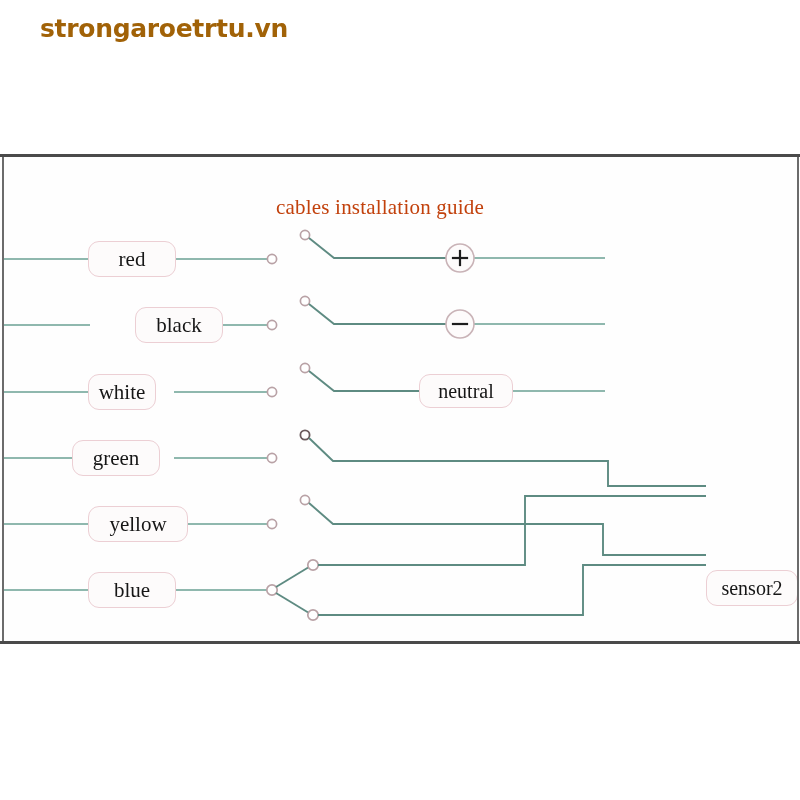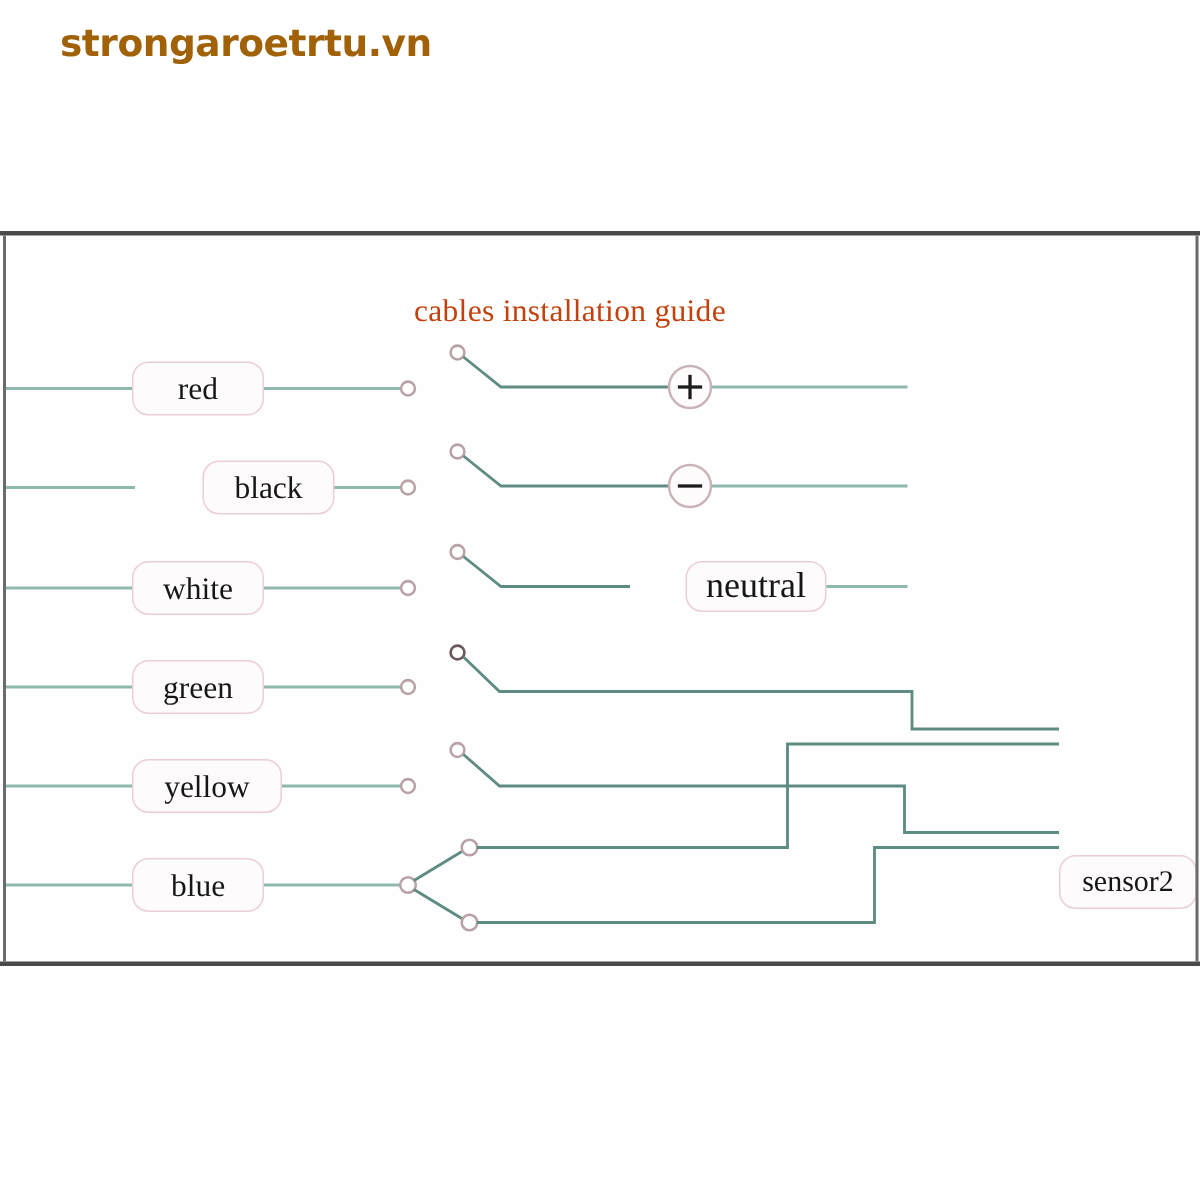--- a/index.html
+++ b/index.html
@@ -62,22 +62,21 @@
     justify-content:center;
     white-space:nowrap;
     line-height:1;
   }
   .pill-left{
     height:36px;
     font-size:21px;
   }
   .pill-mid{
     height:34px;
-    font-size:24px;
-    margin-left:38px;
+    font-size:20px;
   }
   .pill-right{
     height:36px;
     font-size:20px;
   }
   #title{
     position:absolute;
     left:276px; top:38px;
     font-family:"Liberation Serif", serif;
     font-size:21px;
@@ -177,21 +176,21 @@
     <path class="wd" d="M276,430 L309,410"></path>
     <path class="wd" d="M276,436 L309,456"></path>
     <circle class="nd" cx="313" cy="408" r="5.2"></circle>
     <circle class="nd" cx="313" cy="458" r="5.2"></circle>
     <path class="wd" d="M318,408 L525,408 L525,339 L706,339"></path>
     <path class="wd" d="M318,458 L583,458 L583,408 L706,408"></path>
   </svg>
 
   <div class="pill pill-left" style="left:88px; top:84px;  width:88px;">red</div>
   <div class="pill pill-left" style="left:103px; top:150px; width:88px;margin-left:32px;">black</div>
-  <div class="pill pill-left" style="left:88px; top:217px; width:88px;">white</div>
-  <div class="pill pill-left" style="left:88px; top:283px; width:88px;text-align:center;">green</div>
+  <div class="pill pill-left" style="left:88px; top:217px; width:68px;">white</div>
+  <div class="pill pill-left" style="left:72px; top:283px; width:88px;text-align:center;">green</div>
   <div class="pill pill-left" style="left:88px; top:349px; width:100px;">yellow</div>
   <div class="pill pill-left" style="left:88px; top:415px; width:88px;">blue</div>
 
   <div class="pill pill-mid" style="left:419px; top:217px; width:94px;">neutral</div>
   <div class="pill pill-right" style="left:706px; top:385px; width:92px;margin-top:28px;">sensor2</div>
 
 </div>
 
 </body></html>

